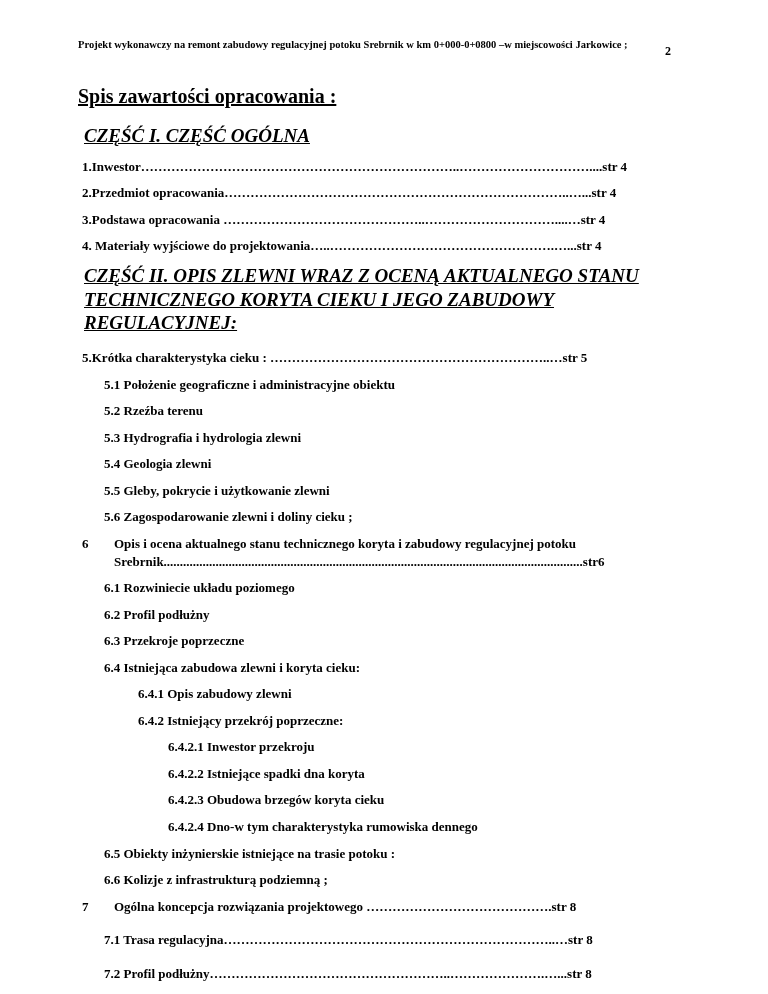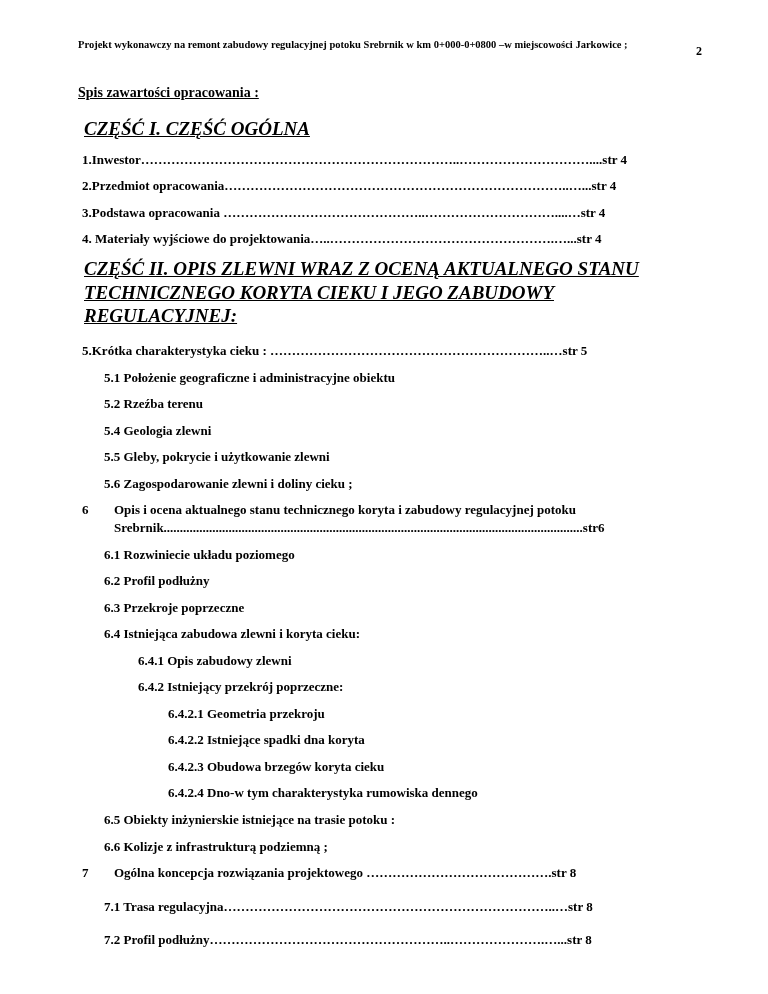--- a/index.html
+++ b/index.html
@@ -13,21 +13,21 @@
     font-family: "Liberation Serif", serif;
     color: #000000;
     position: relative;
     overflow: hidden;
   }
   .page {
     position: relative;
     width: 768px;
     height: 700px;
     box-sizing: border-box;
-    padding: 38px 60px 0 78px;
+    padding: 38px 91px 0 78px;
   }
   .header-row {
     display: flex;
     align-items: flex-start;
     justify-content: space-between;
     margin-bottom: 26px;
   }
   .header-text {
     font-family: "Liberation Serif", serif;
     font-size: 10.5px;
@@ -36,21 +36,21 @@
     max-width: 560px;
   }
   .page-number {
     font-family: "Liberation Serif", serif;
     font-size: 12px;
     font-weight: bold;
     padding-right: 6px;
     padding-top: 6px;
   }
   .doc-title {
-    font-size: 14px;
+    font-size: 20px;
     font-weight: bold;
     text-decoration: underline;
     margin: 0 0 16px 0;
     padding-left: 0px;
   }
   .section-heading {
     font-size: 19px;
     font-weight: bold;
     text-decoration: underline;
     line-height: 1.25;
@@ -109,36 +109,37 @@
     <div class="entry lvl0">2.Przedmiot opracowania……………………………………………………………………..…...str 4</div>
     <div class="entry lvl0">3.Podstawa opracowania ………………………………………..…………………………....…str 4</div>
     <div class="entry lvl0">4. Materiały wyjściowe do projektowania…..…………………………………………….…...str 4</div>
   </div>
 
   <div class="group-block">
     <div class="section-heading tight">CZĘŚĆ II. OPIS ZLEWNI WRAZ Z OCENĄ AKTUALNEGO STANU TECHNICZNEGO KORYTA CIEKU I JEGO ZABUDOWY REGULACYJNEJ:</div>
     <div class="entry lvl0 gap-top">5.Krótka charakterystyka cieku : ………………………………………………………..…str 5</div>
     <div class="entry sub-indent-26">5.1 Położenie geograficzne i administracyjne obiektu</div>
     <div class="entry sub-indent-26">5.2 Rzeźba terenu</div>
+    <div class="entry sub-indent-26">5.3 Hydrografia i hydrologia zlewni</div>
     <div class="entry sub-indent-26">5.4 Geologia zlewni</div>
     <div class="entry sub-indent-26">5.5 Gleby, pokrycie i użytkowanie zlewni</div>
     <div class="entry sub-indent-26">5.6 Zagospodarowanie zlewni i doliny cieku ;</div>
 
     <div class="entry-flex">
       <div class="idx">6</div>
       <div class="body">Opis i ocena aktualnego stanu technicznego koryta i zabudowy regulacyjnej potoku Srebrnik.................................................................................................................................str6</div>
     </div>
 
     <div class="entry sub-indent-26">6.1 Rozwiniecie układu poziomego</div>
     <div class="entry sub-indent-26">6.2 Profil podłużny</div>
     <div class="entry sub-indent-26">6.3 Przekroje poprzeczne</div>
     <div class="entry sub-indent-26">6.4 Istniejąca zabudowa zlewni i koryta cieku:</div>
     <div class="entry sub-indent-60">6.4.1    Opis zabudowy zlewni</div>
     <div class="entry sub-indent-60">6.4.2    Istniejący przekrój poprzeczne:</div>
-    <div class="entry sub-indent-90">6.4.2.1 Geometria przekroju</div>
+    <div class="entry sub-indent-90">6.4.2.1 Inwestor przekroju</div>
     <div class="entry sub-indent-90">6.4.2.2 Istniejące spadki dna koryta</div>
     <div class="entry sub-indent-90">6.4.2.3 Obudowa brzegów koryta cieku</div>
     <div class="entry sub-indent-90">6.4.2.4 Dno-w tym charakterystyka rumowiska dennego</div>
     <div class="entry sub-indent-26">6.5 Obiekty inżynierskie istniejące na trasie potoku :</div>
     <div class="entry sub-indent-26">6.6 Kolizje z infrastrukturą podziemną ;</div>
   </div>
 
   <div class="group-block tail-group">
     <div class="entry-flex">
       <div class="idx">7</div>

